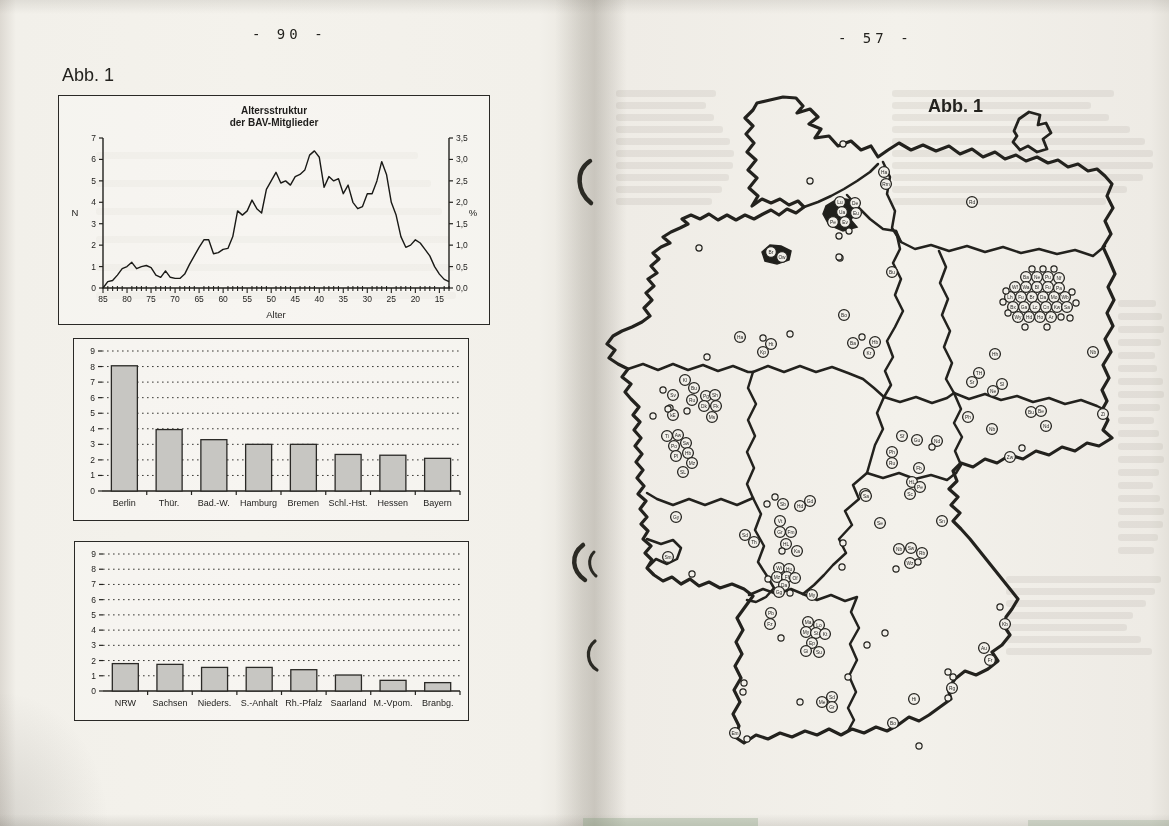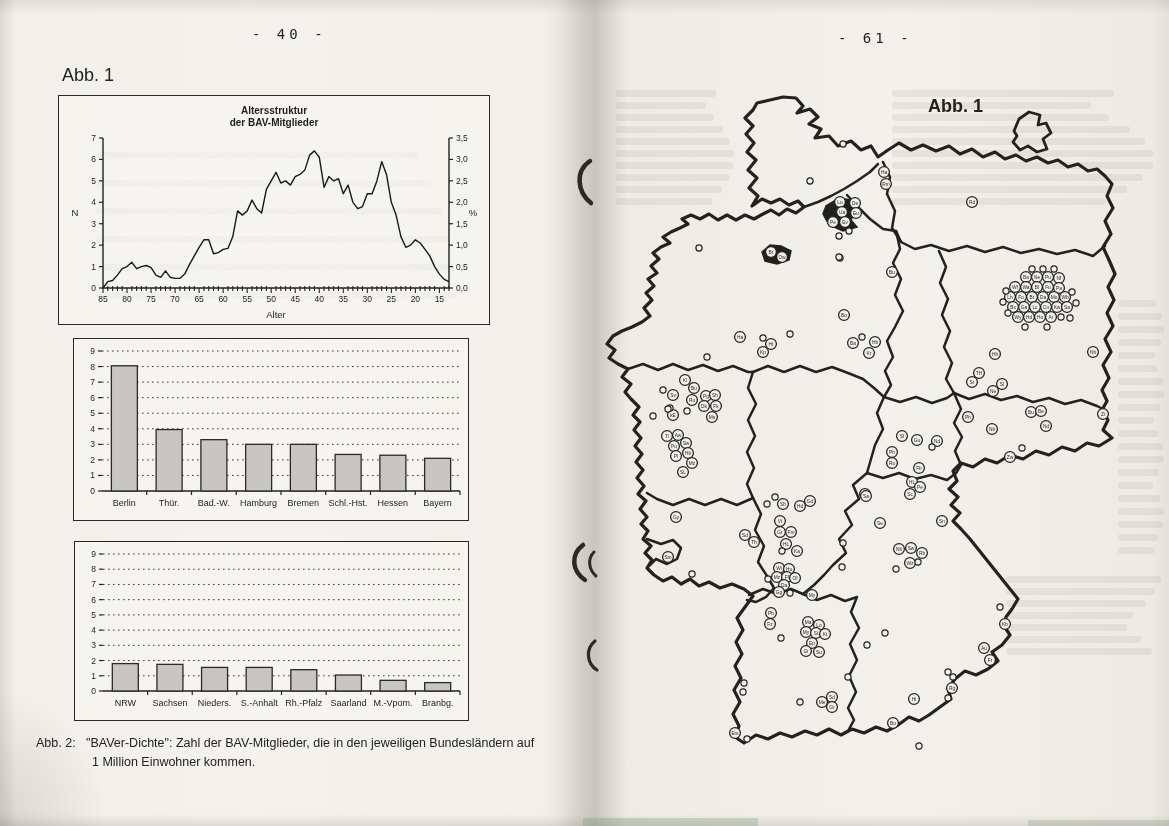--- a/index.html
+++ b/index.html
@@ -83,21 +83,21 @@
       <div class="bleed" style="left: 1006px; top: 636px; width: 135px;"></div>
       <div class="bleed" style="left: 1006px; top: 648px; width: 146px;"></div>
       <div class="bleed faint" style="left: 96px; top: 152px; width: 322px;"></div>
       <div class="bleed faint" style="left: 96px; top: 180px; width: 335px;"></div>
       <div class="bleed faint" style="left: 96px; top: 208px; width: 346px;"></div>
       <div class="bleed faint" style="left: 96px; top: 236px; width: 354px;"></div>
       <div class="bleed faint" style="left: 96px; top: 264px; width: 359px;"></div>
       <div class="bleed faint" style="left: 96px; top: 292px; width: 360px;"></div>
     </div>
 
-  <div class="pagenum" style="left:252px;top:26px;">- 40 -</div>
+  <div class="pagenum" style="left:252px;top:26px;">- 90 -</div>
   <div class="figlabel" style="left:62px;top:65px;">Abb. 1</div>
 
   <div class="chartbox" style="left:58px;top:95px;width:430px;height:228px;">
     <svg id="chart-line" width="430" height="228" viewBox="0 0 430 228">
         <text x="215" y="18" font-size="10" text-anchor="middle" font-weight="bold">Altersstruktur</text>
         <text x="215" y="30" font-size="10" text-anchor="middle" font-weight="bold">der BAV-Mitglieder</text>
         <path d="M44,42 V192 H390 V42" stroke="#23221e" fill="none" stroke-width="1.4"></path>
         <line x1="40" y1="192" x2="44" y2="192" stroke="#23221e" stroke-width="1.2"></line>
         <text x="37" y="195" font-size="8.5" text-anchor="end" font-weight="normal">0</text>
         <line x1="40" y1="170.57142857142858" x2="44" y2="170.57142857142858" stroke="#23221e" stroke-width="1.2"></line>
@@ -336,27 +336,22 @@
         <text x="273.4375" y="164" font-size="9" text-anchor="middle" font-weight="normal">Saarland</text>
         <rect x="305.0625" y="138.34444444444443" width="26" height="10.655555555555566" fill="#c7c6c2" stroke="#2a2926" stroke-width="1.3"></rect>
         <line x1="340.375" y1="149" x2="340.375" y2="153" stroke="#23221e" stroke-width="1.2"></line>
         <text x="318.0625" y="164" font-size="9" text-anchor="middle" font-weight="normal">M.-Vpom.</text>
         <rect x="349.6875" y="140.62777777777777" width="26" height="8.372222222222234" fill="#c7c6c2" stroke="#2a2926" stroke-width="1.3"></rect>
         <line x1="385" y1="149" x2="385" y2="153" stroke="#23221e" stroke-width="1.2"></line>
         <text x="362.6875" y="164" font-size="9" text-anchor="middle" font-weight="normal">Branbg.</text>
       </svg>
   </div>
 
-  <div class="caption" style="left:36px;top:734px;width:520px;height:44px;">
-    <span class="pfx">Abb. 2:</span>
-    <span class="l1">"BAVer-Dichte":  Zahl der BAV-Mitglieder, die in den jeweiligen Bundesländern auf</span>
-    <span class="l2">1 Million Einwohner kommen.</span>
-  </div>
-
-  <div class="pagenum" style="left:838px;top:30px;">- 61 -</div>
+
+  <div class="pagenum" style="left:838px;top:30px;">- 57 -</div>
   <div class="figlabel" style="left:928px;top:96px;font-weight:bold;">Abb. 1</div>
 
   <svg id="map" style="position:absolute;left:595px;top:85px;" width="574" height="735" viewBox="595 85 574 735">
       <g>
         <path d="M752,206 L758,196 749,188 757,178 748,170 756,160 747,152 754,143 746,134 753,126 745,118 753,110 757,103 770,100 783,97 796,98 803,106 797,113 810,109 818,117 809,124 821,129 815,138 829,136 838,146 851,141 861,150 871,146 878,157 888,150 899,143 911,150 923,145 936,151 949,146 960,154 972,149 983,157 995,152 1005,159 1016,155 1026,161 1037,157 1048,163 1058,160 1068,167 1078,164 1088,171 1097,169 1105,176 1112,184 1107,196 1113,208 1105,221 1111,234 1103,247 1109,260 1115,274 1108,287 1114,300 1107,313 1113,326 1105,339 1111,352 1103,365 1109,378 1102,390 1107,401 1102,410 1108,420 1103,430 1112,438 1099,446 1087,443 1075,451 1062,447 1049,455 1036,451 1023,459 1010,455 997,463 985,459 973,467 961,463 953,471 957,481 949,489 958,497 951,505 960,513 953,521 961,529 970,539 978,549 986,559 994,569 1002,579 1010,589 1018,599 1012,609 1006,617 1004,626 1010,635 1002,645 992,652 998,661 988,669 976,675 965,671 955,679 948,689 951,699 940,707 929,715 919,721 909,717 898,725 887,731 876,727 864,733 852,729 841,735 829,729 817,735 805,731 792,737 780,733 768,739 756,735 744,743 735,737 739,726 733,714 740,702 734,690 741,678 735,666 742,654 736,642 743,630 737,618 745,607 753,596 744,589 732,584 720,588 709,582 699,586 690,579 681,584 672,577 663,581 654,575 647,568 652,560 645,553 651,546 643,539 648,531 641,524 647,517 640,509 646,501 638,494 644,486 637,478 643,470 636,462 642,454 635,446 641,438 634,430 640,422 633,415 639,407 631,399 625,392 631,384 622,377 628,369 618,364 609,358 615,350 607,344 613,336 622,331 632,327 642,322 650,316 644,308 652,300 646,293 654,286 648,279 657,273 651,266 659,259 653,253 661,247 670,243 663,237 671,232 680,228 688,224 682,219 691,215 700,219 709,214 718,220 727,215 736,220 745,215 754,219 763,214 771,210 779,215 787,209 796,213 804,207 798,201 789,205 780,199 771,203 762,199 Z" fill="none" stroke="#23221e" stroke-width="3.2" stroke-linejoin="round"></path>
         <path d="M1014,131 L1019,119 1029,112 1040,115 1038,125 1046,123 1051,133 1043,139 1047,149 1037,152 1028,146 1020,150 1013,142 1017,136 Z" fill="none" stroke="#23221e" stroke-width="2.8" stroke-linejoin="round"></path>
       </g>
       <g>
         <path d="M804,207 L818,202 831,196 844,189 857,181 870,172 878,164" fill="none" stroke="#23221e" stroke-width="2.5" stroke-linejoin="round" stroke-linecap="round"></path>
         <path d="M883,162 L890,177 887,194 895,211 892,228 901,242 915,249 931,245 949,251 967,246 985,252 1003,247 1021,253 1039,249 1057,254 1075,250 1093,256 1105,246" fill="none" stroke="#23221e" stroke-width="2.5" stroke-linejoin="round" stroke-linecap="round"></path>

